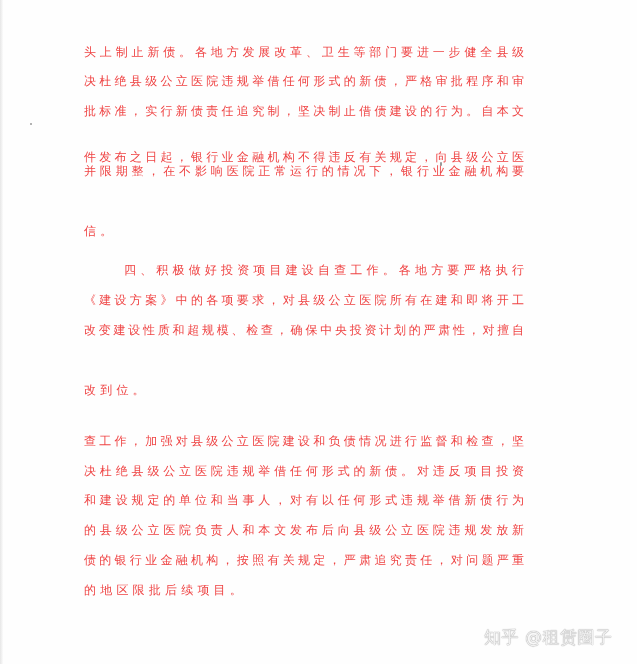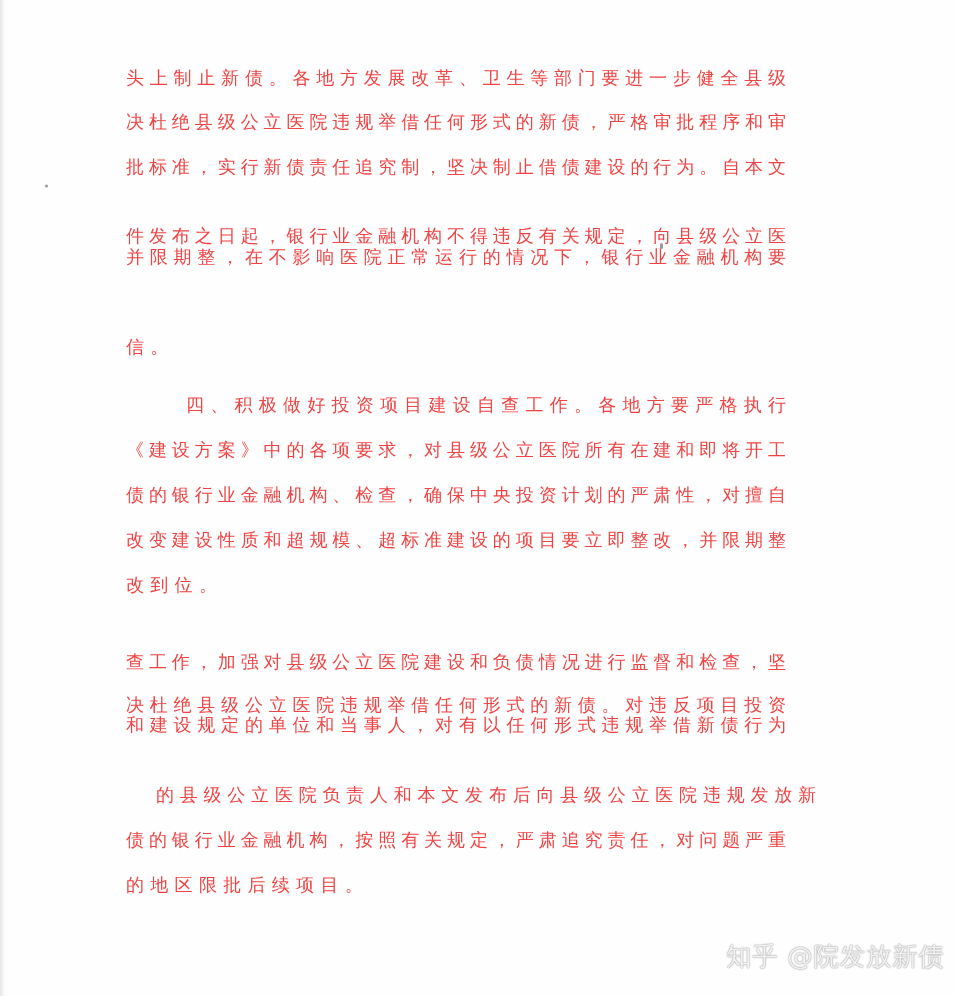--- a/index.html
+++ b/index.html
@@ -74,28 +74,27 @@
 
   <div class="line" style="top:41px;">头上制止新债。各地方发展改革、卫生等部门要进一步健全县级</div>
   <div class="line" style="top:70px;">决杜绝县级公立医院违规举借任何形式的新债，严格审批程序和审</div>
   <div class="line" style="top:100px;font-family:Liberation Serif, serif;">批标准，实行新债责任追究制，坚决制止借债建设的行为。自本文</div>
   <div class="line" style="top:146px;">件发布之日起，银行业金融机构不得违反有关规定，向县级公立医</div>
   <div class="line" style="top:160px;">并限期整，在不影响医院正常运行的情况下，银行业金融机构要</div>
   <div class="line last" style="top:220px;">信。</div>
 
   <div class="line indent" style="top:259px;">四、积极做好投资项目建设自查工作。各地方要严格执行</div>
   <div class="line" style="top:289px;">《建设方案》中的各项要求，对县级公立医院所有在建和即将开工</div>
-  <div class="line" style="top:319px;">债的银行业金融机构、检查，确保中央投资计划的严肃性，对擅自</div>
-  <div class="line" style="top:349px;">改变建设性质和超规模、超标准建设的项目要立即整改，并限期整</div>
+  <div class="line" style="top:319px;">改变建设性质和超规模、检查，确保中央投资计划的严肃性，对擅自</div>
   <div class="line last" style="top:379px;">改到位。</div>
 
   <div class="line" style="top:430px;">查工作，加强对县级公立医院建设和负债情况进行监督和检查，坚</div>
-  <div class="line" style="top:460px;font-family:Liberation Mono, monospace;">决杜绝县级公立医院违规举借任何形式的新债。对违反项目投资</div>
-  <div class="line" style="top:472px;">和建设规定的单位和当事人，对有以任何形式违规举借新债行为</div>
-  <div class="line" style="top:519px;margin-left:20px;">的县级公立医院负责人和本文发布后向县级公立医院违规发放新</div>
+  <div class="line" style="top:460px;">决杜绝县级公立医院违规举借任何形式的新债。对违反项目投资</div>
+  <div class="line" style="top:489px;">和建设规定的单位和当事人，对有以任何形式违规举借新债行为</div>
+  <div class="line" style="top:519px;">的县级公立医院负责人和本文发布后向县级公立医院违规发放新</div>
   <div class="line" style="top:549px;">债的银行业金融机构，按照有关规定，严肃追究责任，对问题严重</div>
   <div class="line last" style="top:579px;">的地区限批后续项目。</div>
 
   <div class="speck" style="left:30px; top:123px;"></div>
   <div class="speck" style="left:440px; top:162px; width:2px; height:4px;"></div>
 
-  <div class="watermark">知乎 @院发放新债</div>
+  <div class="watermark">知乎 @租赁圈子</div>
 </div>
 
 </body></html>

